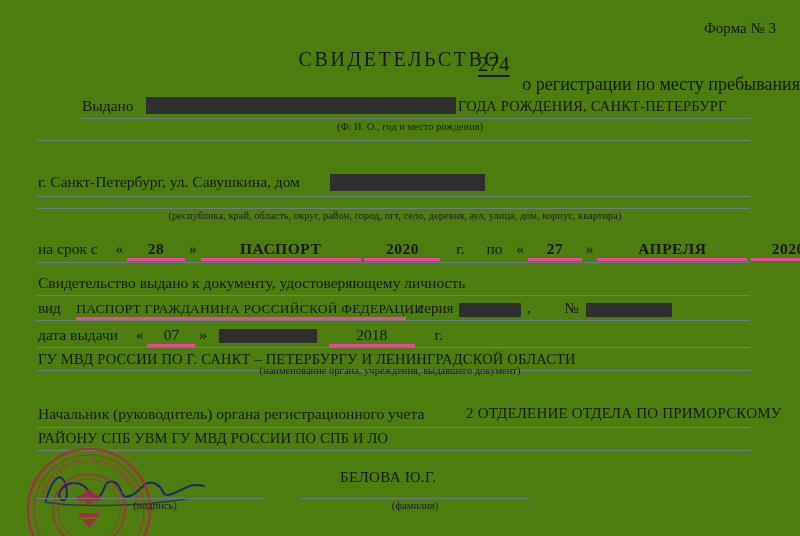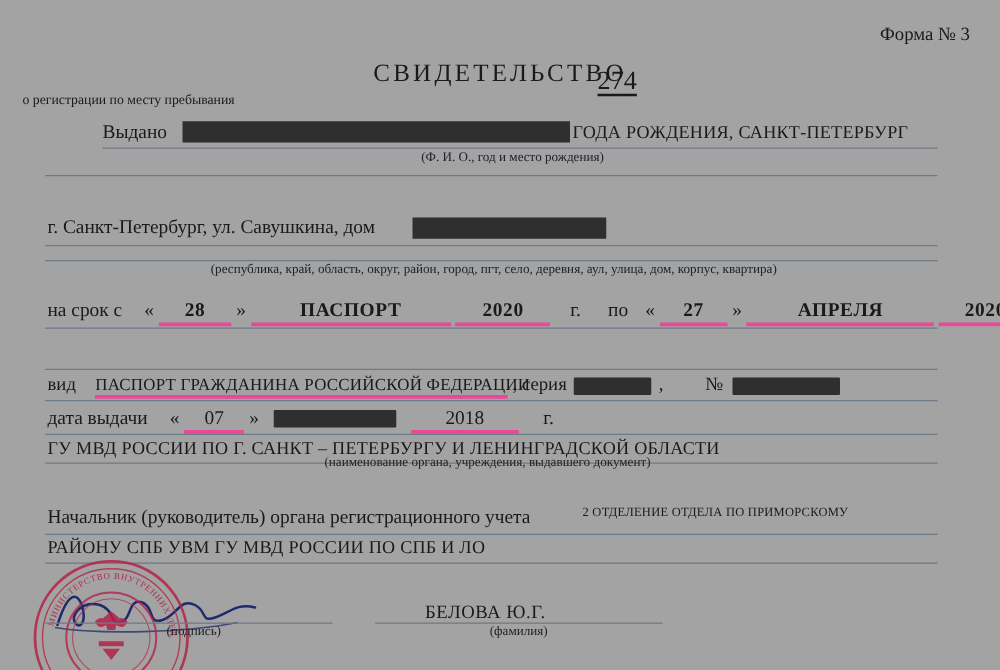--- a/index.html
+++ b/index.html
@@ -11,21 +11,21 @@
     width: 800px;
     height: 536px;
     position: relative;
     overflow: hidden;
     font-family: "Liberation Serif", serif;
     color: #1a1a1a;
   }
   .page {
     position: absolute;
     inset: 0;
-    background: #a3a3a3;
+    background: #4d7c0f;
   }
 
   
   .abs { position: absolute; }
   .redact {
     display: inline-block;
     background: #2f2f2f;
     vertical-align: middle;
     height: 14px;
     border-radius: 1px;
@@ -60,22 +60,22 @@
   #doc-number {
     left: 478px;
     top: 52px;
     font-size: 21px;
     text-decoration: underline;
     text-underline-offset: 4px;
   }
   #doc-subtitle {
     left: 0; right: 0;
     top: 74px;
-    text-align: left;
-    font-size: 11px;
+    text-align: right;
+    font-size: 18px;
     padding-left: 18px;
   }
 
   
   #issued-label { left: 82px; top: 97px; font-size: 15.5px; }
   #issued-redact { left: 146px; top: 97px; width: 310px; height: 17px; background:#2f2f2f; }
   #issued-tail { left: 458px; top: 98px; font-size: 14.5px; letter-spacing: .2px; }
   #rule-1 { left: 82px; top: 118px; width: 668px; }
   #cap-1 { left: 230px; top: 121px; width: 360px; }
 
@@ -102,32 +102,32 @@
   #doc-line-2 .small { font-size: 13.5px; letter-spacing: .2px; }
   #rule-7 { left: 36px; top: 320px; width: 714px; }
   #doc-line-3 { left: 38px; top: 326px; font-size: 15.5px; white-space: nowrap; }
   #rule-8 { left: 36px; top: 347px; width: 714px; }
   #authority-line { left: 38px; top: 351px; font-size: 14.5px; letter-spacing: .2px; }
   #rule-9 { left: 36px; top: 370px; width: 714px; }
   #cap-3 { left: 160px; top: 365px; width: 460px; }
 
   
   #chief-line { left: 38px; top: 405px; font-size: 15.5px; }
-  #chief-value { left: 466px; top: 405px; font-size: 10px; letter-spacing: .2px; }
+  #chief-value { left: 466px; top: 405px; font-size: 15px; letter-spacing: .2px; }
   #rule-10 { left: 36px; top: 427px; width: 714px; }
   #chief-line-2 { left: 38px; top: 430px; font-size: 14.5px; letter-spacing: .2px; }
   #rule-11 { left: 36px; top: 450px; width: 714px; }
   #cap-4 { left: 190px; top: 452px; width: 400px; }
 
   
   #rule-12 { left: 36px; top: 498px; width: 230px; }
   #rule-13 { left: 300px; top: 498px; width: 230px; }
   #cap-5 { left: 100px; top: 500px; width: 110px; }
   #cap-6 { left: 350px; top: 500px; width: 130px; }
-  #surname { left: 340px; top: 482px; font-size: 15px; letter-spacing: .4px; }
+  #surname { left: 340px; top: 469px; font-size: 15px; letter-spacing: .4px; }
 
   
   #signature {
     left: 40px; top: 468px;
     width: 170px; height: 40px;
     color: #1d2a6b;
   }
 
   
   #stamp {
@@ -175,20 +175,21 @@
     <span class="q">«</span>
     <span class="u-line val" style="width:54px">27</span>
     <span class="q">»</span>
     <span class="u-line val" style="width:150px">АПРЕЛЯ</span>
     <span class="u-line val" style="width:74px">2020</span>
     <span style="display:inline-block;width:8px"></span>
     
   </div>
   <div class="rule" id="rule-5"></div>
 
+  <div class="abs" id="doc-line-1">Свидетельство выдано к документу, удостоверяющему личность</div>
   <div class="rule" id="rule-6"></div>
 
   <div class="abs" id="doc-line-2">
     <span>вид</span>
     <span style="display:inline-block;width:8px"></span>
     <span class="small u-line" style="width:330px">ПАСПОРТ ГРАЖДАНИНА РОССИЙСКОЙ ФЕДЕРАЦИИ</span>
     <span>, серия</span>
     <span class="redact" style="width:62px;margin:0 2px"></span>
     <span>,</span>
     <span style="display:inline-block;width:26px"></span>

